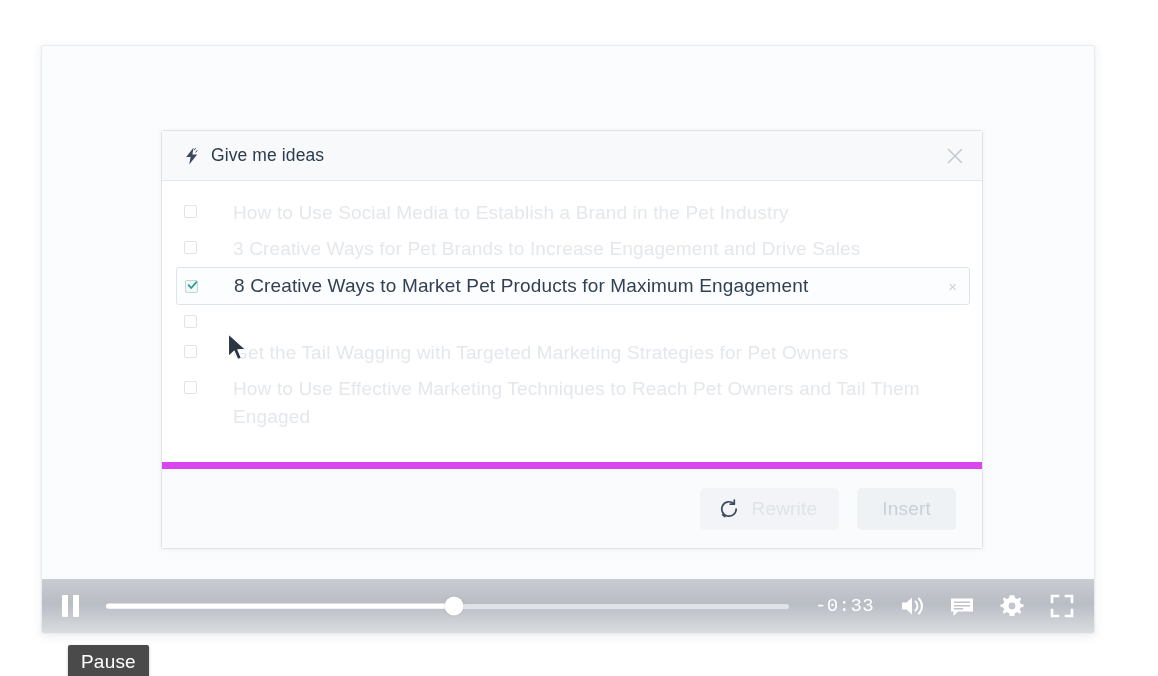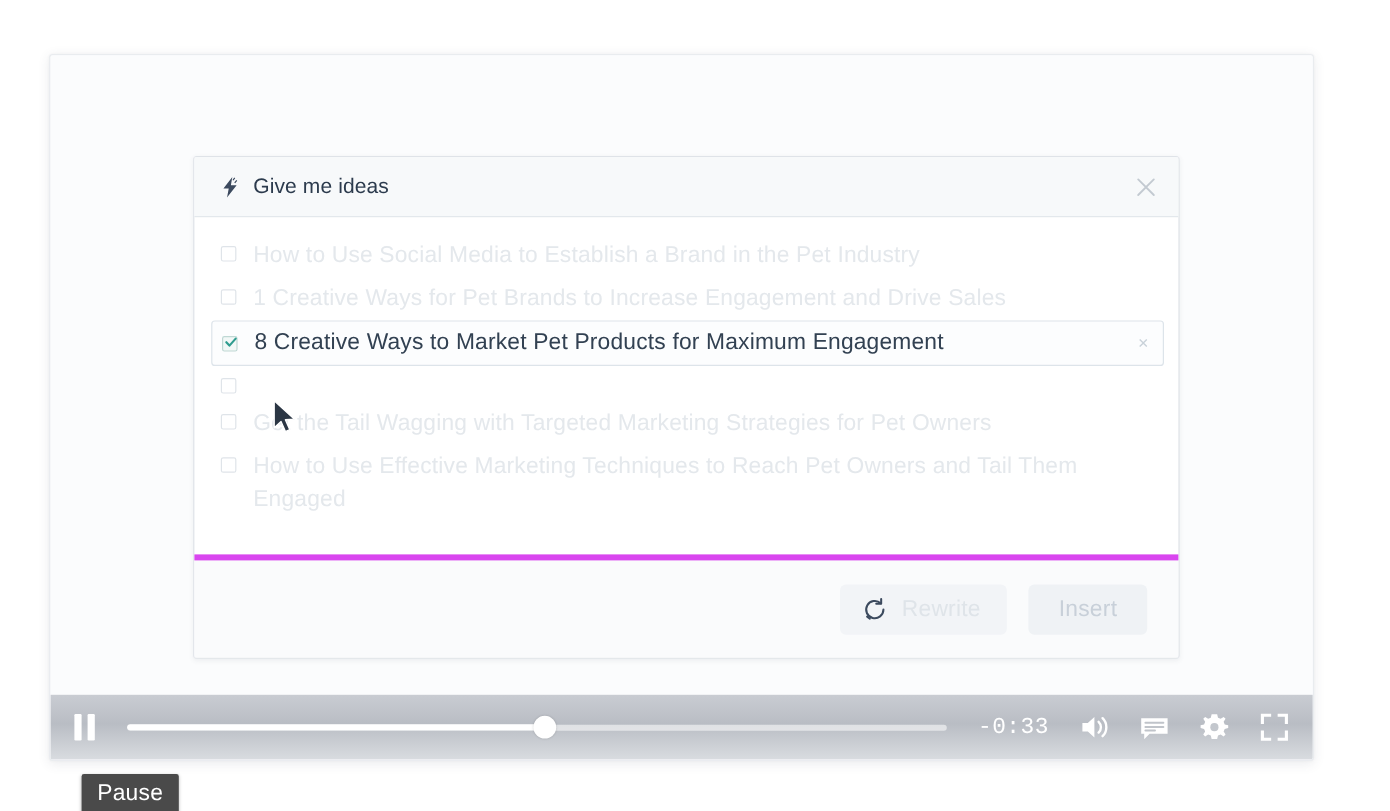--- a/index.html
+++ b/index.html
@@ -101,20 +101,21 @@
     position: relative;
   }
 
   .idea-row {
     display: flex;
     align-items: flex-start;
     padding: 4px 16px 4px 22px;
     box-sizing: border-box;
     min-height: 30px;
     position: relative;
+    gap: 22px;
   }
 
   .idea-row .cb {
     width: 13px;
     height: 13px;
     border: 1.4px solid #dfe4e9;
     border-radius: 2px;
     background: #ffffff;
     flex: 0 0 auto;
     margin: 6px 14px 0 0;
@@ -176,21 +177,21 @@
     width: 21px;
     height: 29px;
     pointer-events: none;
     z-index: 40;
   }
 
   
   .panel-footer {
     height: 86px;
     min-height: 86px;
-    border-top: 5px solid #d946ef;
+    border-top: 7px solid #d946ef;
     background: #fafbfc;
     display: flex;
     align-items: center;
     justify-content: flex-end;
     padding: 0 26px 0 0;
     box-sizing: border-box;
   }
 
   .btn {
     height: 42px;
@@ -349,21 +350,21 @@
 
       <div class="ideas-list">
 
         <div class="idea-row">
           <span class="cb"></span>
           <span class="idea-label">How to Use Social Media to Establish a Brand in the Pet Industry</span>
         </div>
 
         <div class="idea-row">
           <span class="cb"></span>
-          <span class="idea-label">1 Creative Ways for Pet Brands to Increase Engagement and Drive Sales</span>
+          <span class="idea-label">3 Creative Ways for Pet Brands to Increase Engagement and Drive Sales</span>
         </div>
 
         <div class="idea-row selected">
           <span class="cb">
             <svg class="tick" viewBox="0 0 11 11">
               <path d="M1.6 5.2 L4.2 8 L9.4 2.2" stroke="#2f9c8f" stroke-width="1.8" fill="none" stroke-linecap="round" stroke-linejoin="round"></path>
             </svg>
           </span>
           <span class="idea-label">8 Creative Ways to Market Pet Products for Maximum Engagement</span>
           <span class="row-dismiss">×</span>

